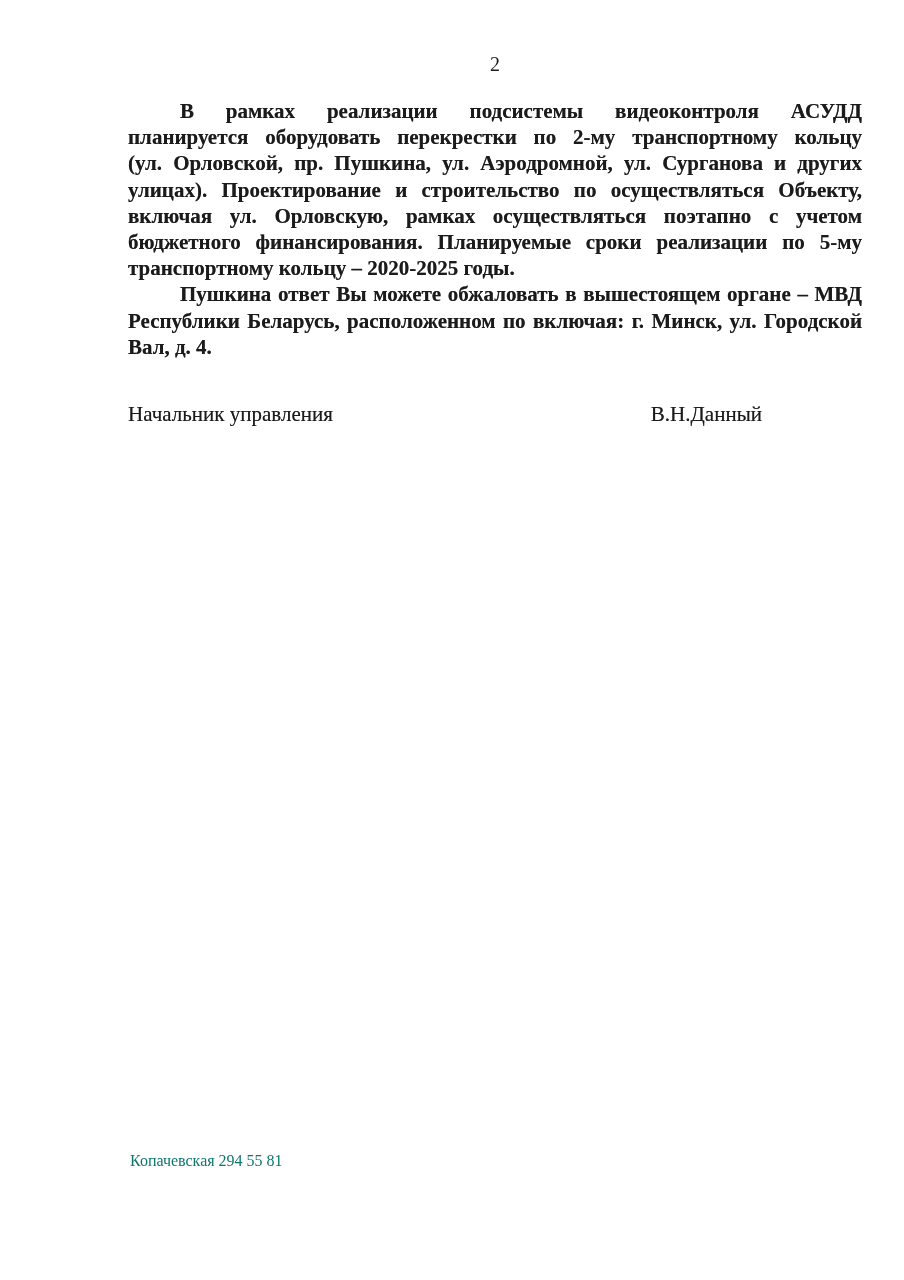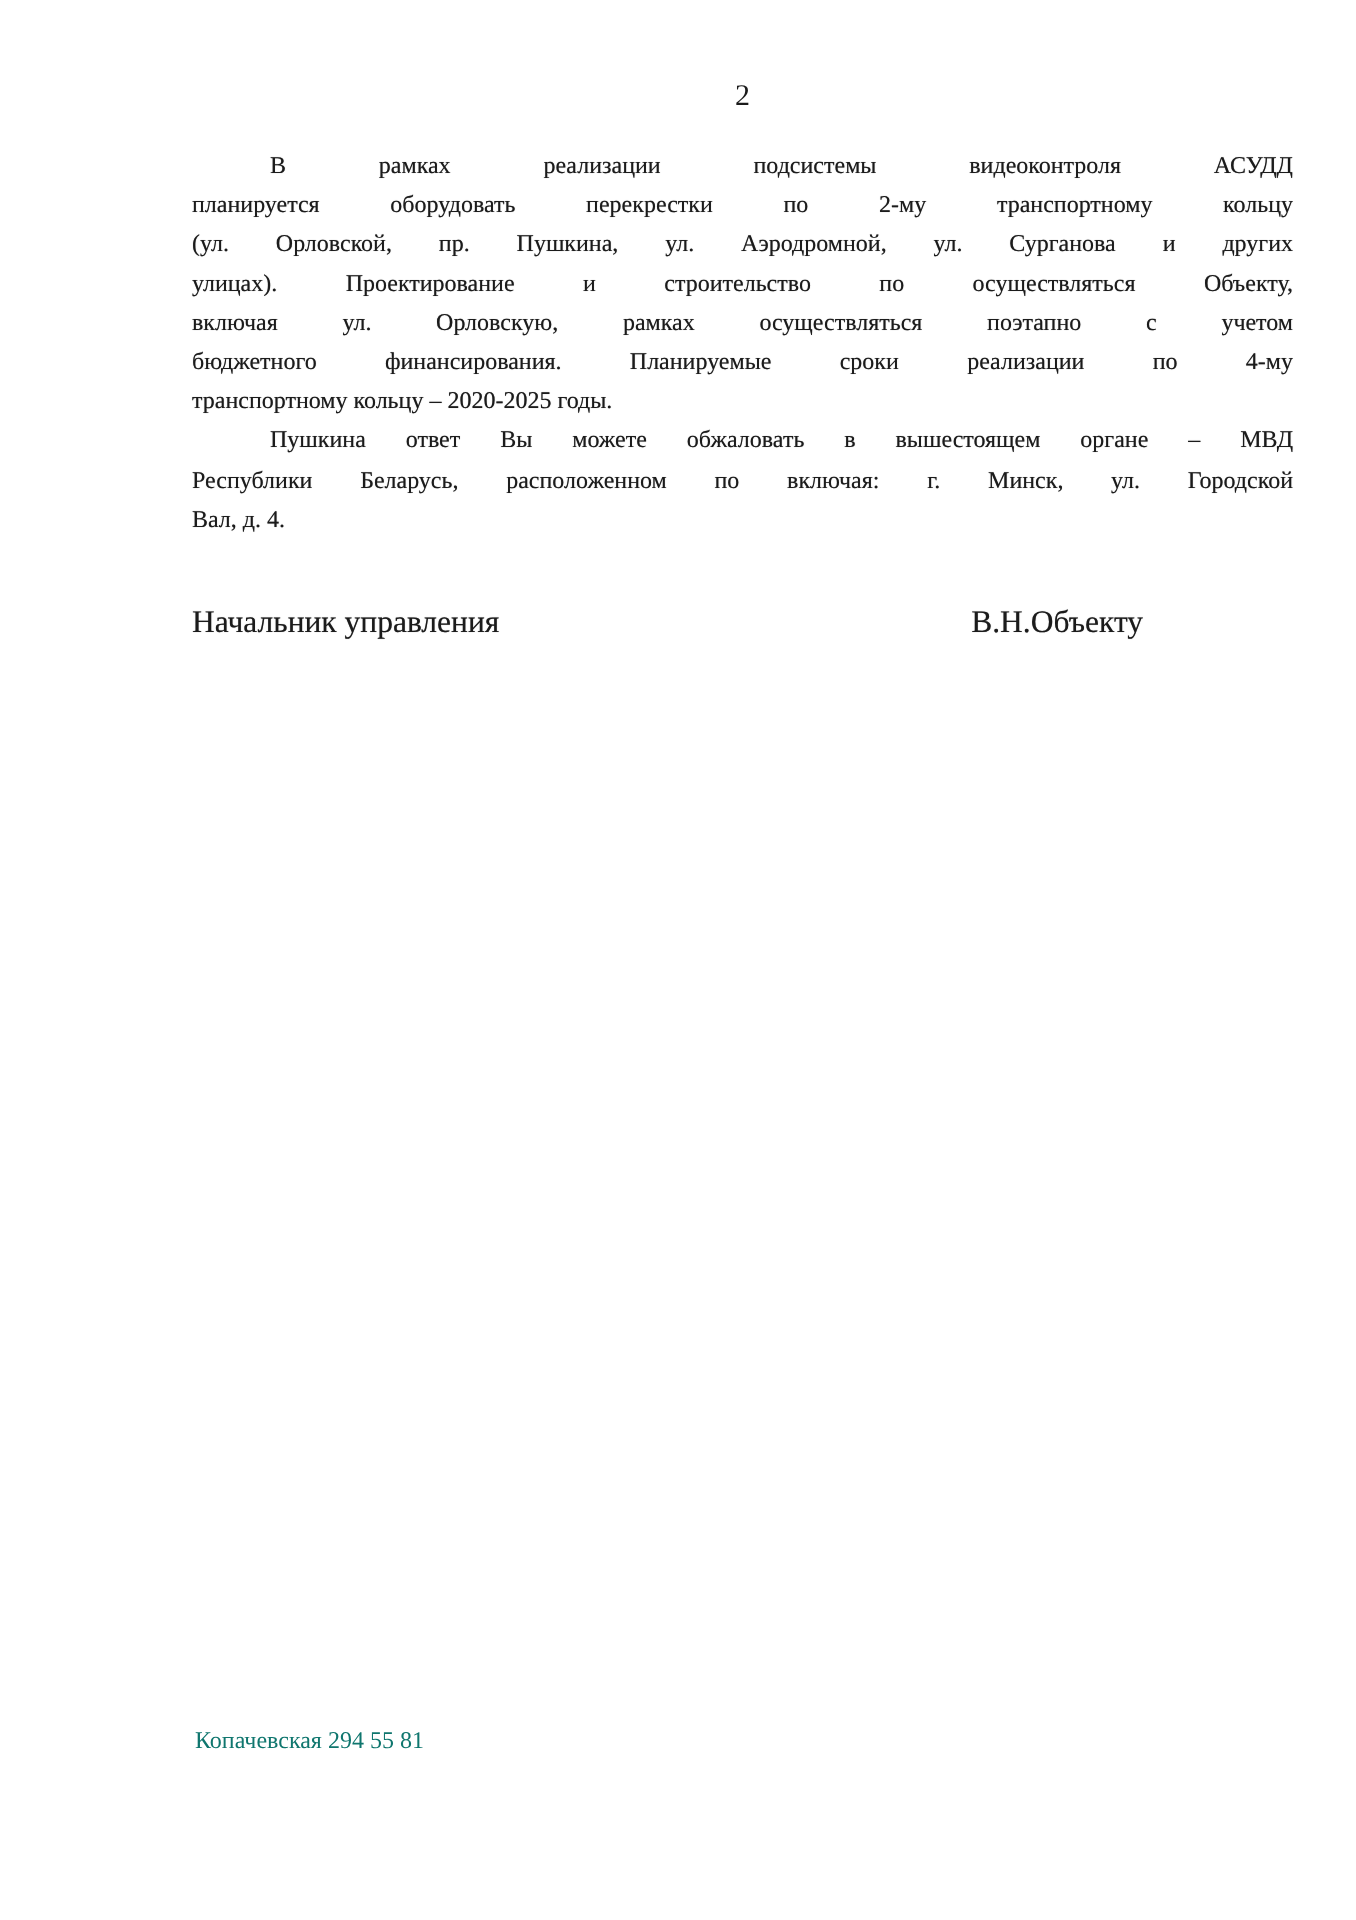--- a/index.html
+++ b/index.html
@@ -26,24 +26,25 @@
     width: 734px;
   }
   .page-number {
     margin-top: 52px;
     text-align: center;
     font-size: 20px;
     line-height: 24px;
   }
   .body-text {
     margin-top: 22px;
-    font-size: 16px;
+    font-size: 21px;
     line-height: 26.2px;
     
     text-shadow: 0 0 0.5px rgba(0,0,0,0.55);
+    font-weight: bold;
   }
   .para { width: 100%; }
   .line {
     text-align: justify;
     text-align-last: justify;
     white-space: nowrap;
   }
   .line.last {
     text-align-last: left;
     white-space: normal;
@@ -75,30 +76,30 @@
   <div class="content">
     <div class="page-number">2</div>
 
     <div class="body-text" id="body-text">
         <div class="para">
           <div class="line indent">В рамках реализации подсистемы видеоконтроля АСУДД</div>
           <div class="line">планируется оборудовать перекрестки по 2-му транспортному кольцу</div>
           <div class="line">(ул. Орловской, пр. Пушкина, ул. Аэродромной, ул. Сурганова и других</div>
           <div class="line">улицах). Проектирование и строительство по осуществляться Объекту,</div>
           <div class="line">включая ул. Орловскую, рамках осуществляться поэтапно с учетом</div>
-          <div class="line">бюджетного финансирования. Планируемые сроки реализации по 4-му</div>
+          <div class="line">бюджетного финансирования. Планируемые сроки реализации по 5-му</div>
           <div class="line last">транспортному кольцу – 2020-2025 годы.</div>
         </div>
         <div class="para">
           <div class="line indent">Пушкина ответ Вы можете обжаловать в вышестоящем органе – МВД</div>
           <div class="line">Республики Беларусь, расположенном по включая: г. Минск, ул. Городской</div>
           <div class="line last">Вал, д. 4.</div>
         </div>
       </div>
 
     <div class="signature-row">
       <span class="signature-title">Начальник управления</span>
-      <span class="signature-name">В.Н.Объекту</span>
+      <span class="signature-name">В.Н.Данный</span>
     </div>
   </div>
 
   <div class="footer-line">Копачевская 294 55 81</div>
 </div>
 
 </body></html>

